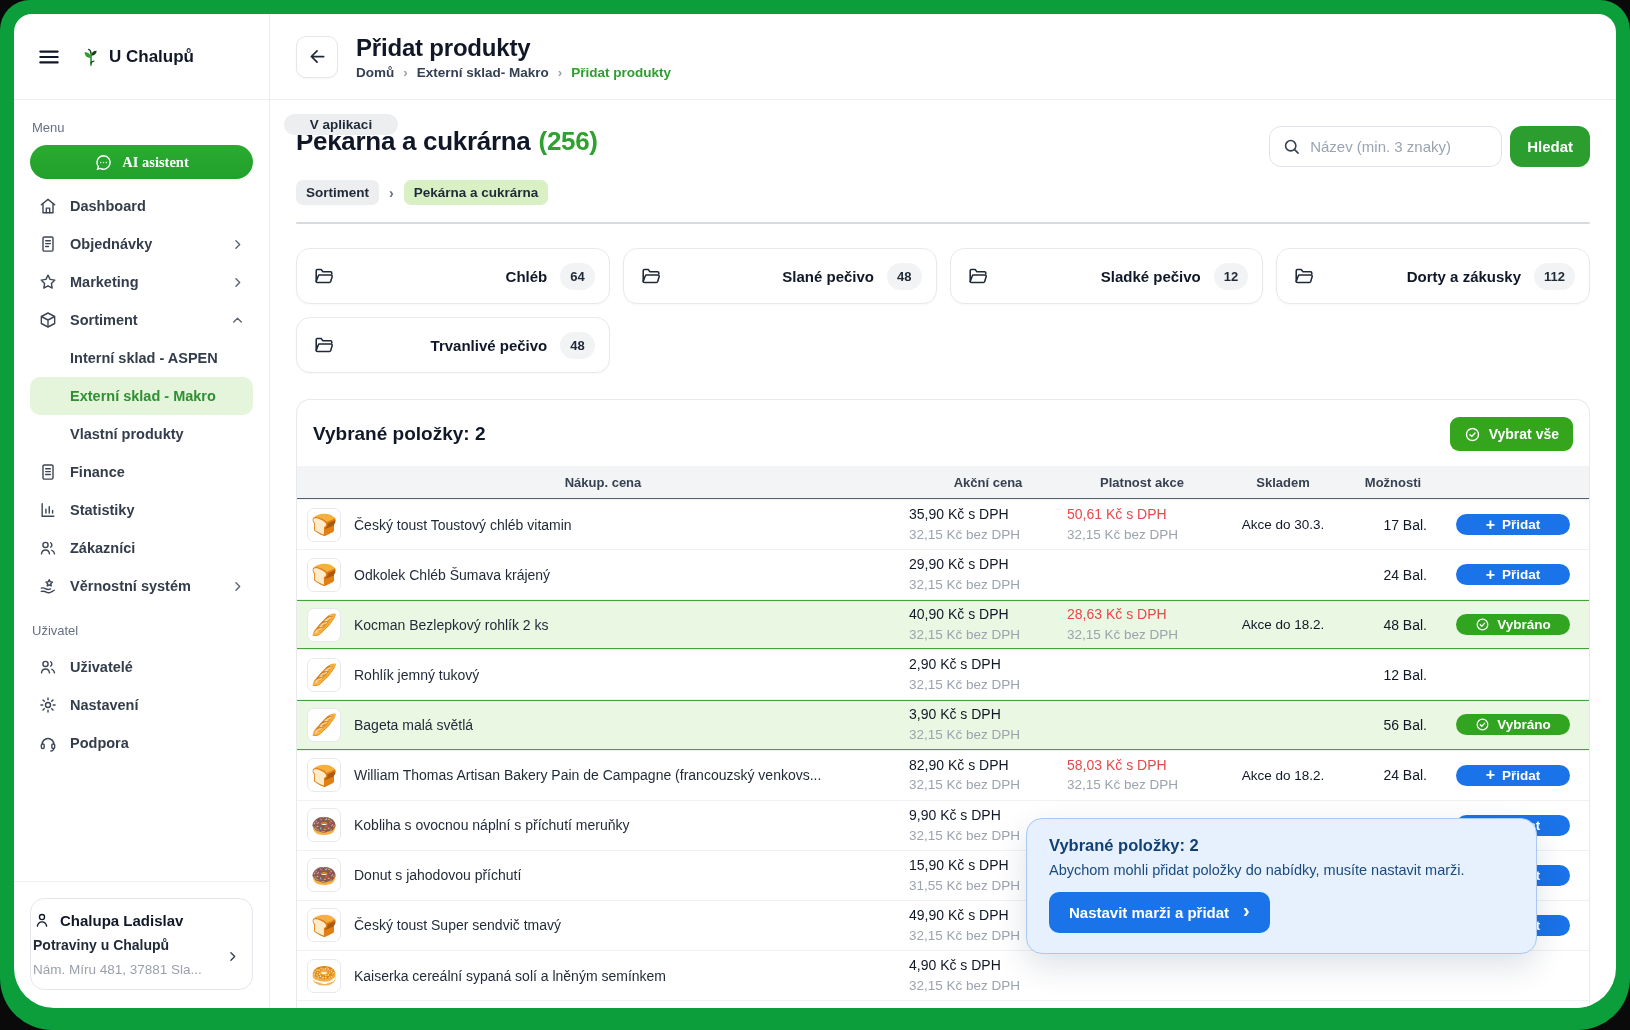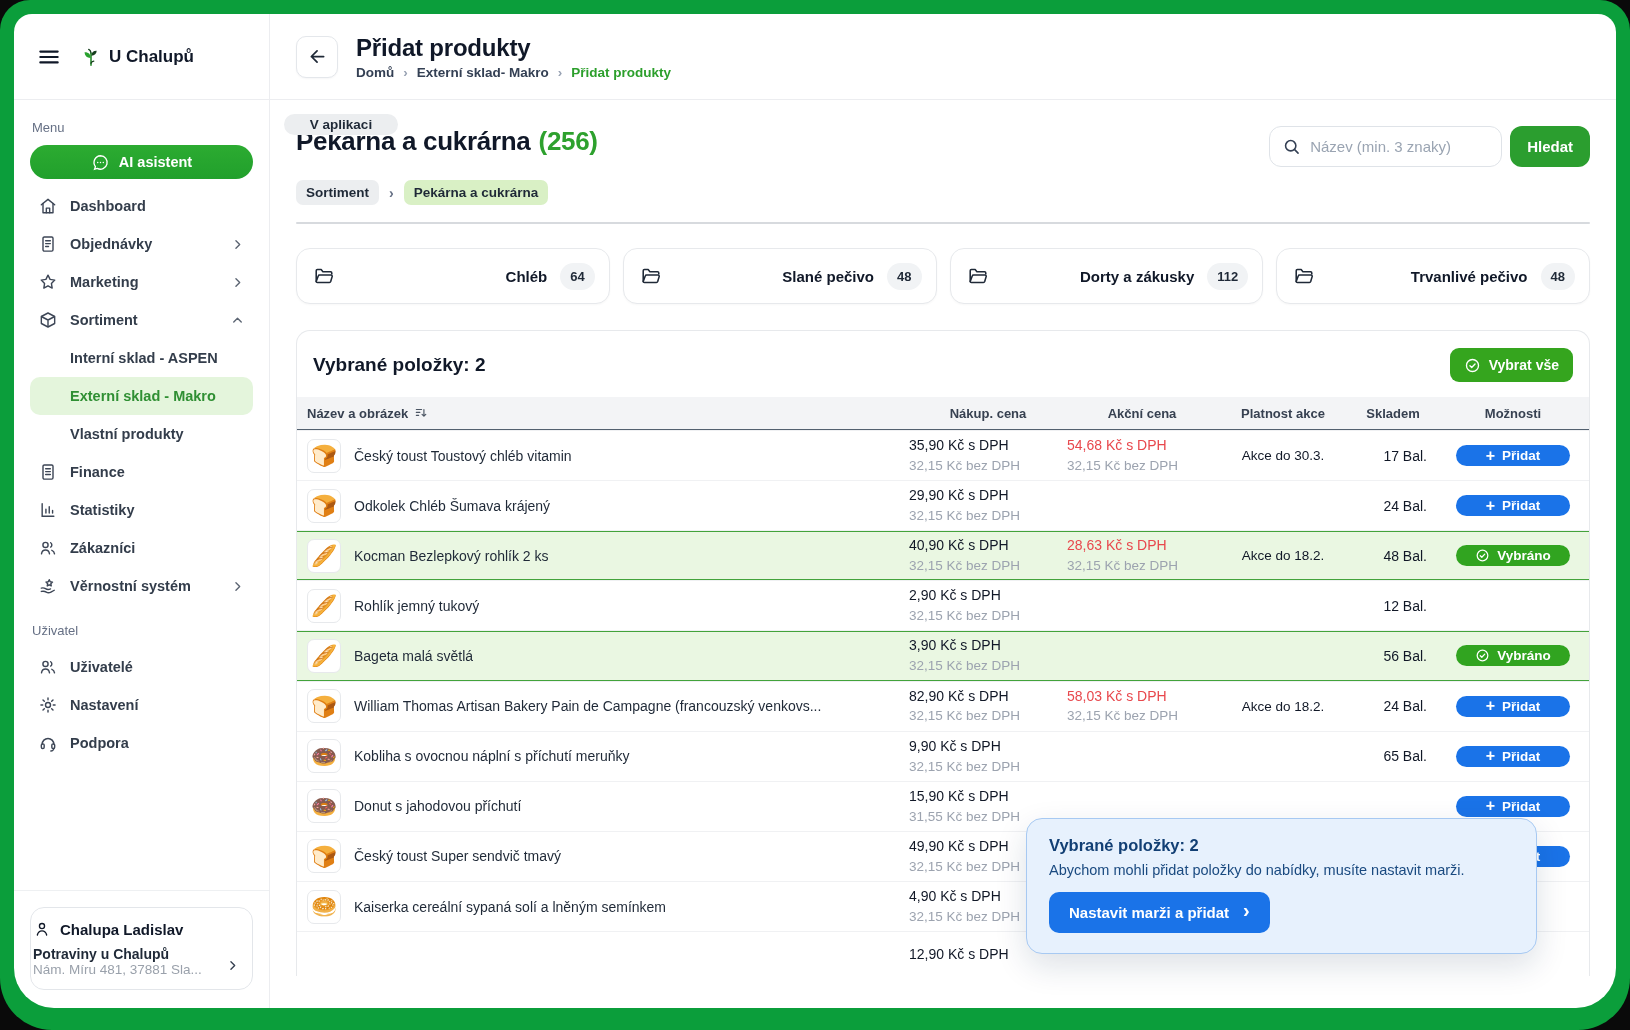--- a/index.html
+++ b/index.html
@@ -26,40 +26,40 @@
   .sidebar { width:256px; min-width:256px; border-right:1px solid #ecedf0; display:flex; flex-direction:column; position:relative; }
   .sb-head { height:86px; border-bottom:1px solid #ecedf0; display:flex; align-items:center; padding:0 18px; gap:14px; }
   .burger { width:34px; height:34px; border:none; background:transparent; cursor:pointer; display:flex; align-items:center; justify-content:center; }
   .brand { display:flex; align-items:center; gap:7px; font-size:17px; font-weight:700; color:#101828; }
   .sb-nav { padding:14px 16px 0; flex:1; }
   .sb-label { font-size:13px; color:#667085; margin:6px 0 10px 2px; }
   .ai-btn {
     width:100%; height:34px; border:none; border-radius:17px; cursor:pointer;
     background:linear-gradient(180deg,#2cab31,#21a02c); color:#fff; font-weight:700; font-size:14.5px;
     display:flex; align-items:center; justify-content:center; gap:9px; margin-bottom:8px;
-    font-family:Liberation Sans, sans-serif;
+    font-family:Liberation Serif, serif;
   }
   .nav-item {
     height:38px; display:flex; align-items:center; gap:12px; padding:0 8px;
     font-size:14.5px; font-weight:700; color:#333d4b; border-radius:10px; cursor:pointer;
   }
   .nav-item .nico { width:20px; height:20px; display:flex; color:#3d4656; flex:none; }
   .nav-item .grow { flex:1; }
   .chev { color:#5b6472; font-size:15px; font-weight:600; display:flex; }
   .sub-item {
     height:38px; display:flex; align-items:center; padding:0 8px 0 40px;
     font-size:14.5px; font-weight:600; color:#333d4b; border-radius:10px; cursor:pointer;
   }
   .sub-item.active { background:#e4f5dc; color:#2f8f33; }
   .user-card {
     margin:0 16px 18px; border:1px solid #e3e6ea; border-radius:14px; padding:12px 2px; position:relative; cursor:pointer;
   }
   .uc-top { display:flex; align-items:center; gap:9px; font-size:15px; font-weight:700; color:#101828; }
   .uc-store { font-size:14px; font-weight:700; color:#1f2937; margin-top:8px; }
-  .uc-addr { font-size:13.5px; color:#9aa1ab; margin-top:0; }
+  .uc-addr { font-size:13.5px; color:#9aa1ab; margin-top:9px; }
   .uc-chev { position:absolute; right:12px; top:50px; color:#374151; }
   .sb-spacer { border-top:1px solid #eef0f2; margin:0 0 16px; }
 
   
   .main { flex:1; display:flex; flex-direction:column; min-width:0; }
   .m-head { height:86px; border-bottom:1px solid #ecedf0; display:flex; align-items:center; gap:18px; padding:0 26px; }
   .back-btn {
     width:42px; height:42px; border:1px solid #e4e7eb; background:#fff; border-radius:10px;
     display:flex; align-items:center; justify-content:center; cursor:pointer; color:#333;
     box-shadow:0 1px 2px rgba(16,24,40,.04);
@@ -433,20 +433,30 @@
           <span class="cat-name">Slané pečivo</span>
           <span class="cat-count">48</span>
         </div>
         <div class="cat-card">
           <span class="fico">
               <svg width="22" height="22" viewBox="0 0 24 24" fill="none" stroke="currentColor" stroke-width="1.7" stroke-linecap="round" stroke-linejoin="round">
                 <path d="M3.5 18V6.3c0-.7.6-1.3 1.3-1.3h4.1l1.9 2.3h8.4c.7 0 1.3.6 1.3 1.3v1.2"></path>
                 <path d="M3.5 18l2.2-6c.2-.6.8-1 1.4-1h12.6c.9 0 1.5.9 1.2 1.7L19.3 18c-.2.6-.8 1-1.4 1H4.8c-.7 0-1.3-.5-1.3-1z"></path>
               </svg>
             </span>
+          <span class="cat-name">Sladké pečivo</span>
+          <span class="cat-count">12</span>
+        </div>
+        <div class="cat-card">
+          <span class="fico">
+              <svg width="22" height="22" viewBox="0 0 24 24" fill="none" stroke="currentColor" stroke-width="1.7" stroke-linecap="round" stroke-linejoin="round">
+                <path d="M3.5 18V6.3c0-.7.6-1.3 1.3-1.3h4.1l1.9 2.3h8.4c.7 0 1.3.6 1.3 1.3v1.2"></path>
+                <path d="M3.5 18l2.2-6c.2-.6.8-1 1.4-1h12.6c.9 0 1.5.9 1.2 1.7L19.3 18c-.2.6-.8 1-1.4 1H4.8c-.7 0-1.3-.5-1.3-1z"></path>
+              </svg>
+            </span>
           <span class="cat-name">Dorty a zákusky</span>
           <span class="cat-count">112</span>
         </div>
         <div class="cat-card">
           <span class="fico">
               <svg width="22" height="22" viewBox="0 0 24 24" fill="none" stroke="currentColor" stroke-width="1.7" stroke-linecap="round" stroke-linejoin="round">
                 <path d="M3.5 18V6.3c0-.7.6-1.3 1.3-1.3h4.1l1.9 2.3h8.4c.7 0 1.3.6 1.3 1.3v1.2"></path>
                 <path d="M3.5 18l2.2-6c.2-.6.8-1 1.4-1h12.6c.9 0 1.5.9 1.2 1.7L19.3 18c-.2.6-.8 1-1.4 1H4.8c-.7 0-1.3-.5-1.3-1z"></path>
               </svg>
             </span>
@@ -463,47 +473,38 @@
                 <svg width="17" height="17" viewBox="0 0 24 24" fill="none" stroke="#fff" stroke-width="1.9" stroke-linecap="round" stroke-linejoin="round">
                   <circle cx="12" cy="12" r="8.5"></circle>
                   <path d="M8.4 12.3l2.5 2.5 4.7-5"></path>
                 </svg>
               </span>
             <span>Vybrat vše</span>
           </button>
         </div>
 
         <div class="tgrid thead">
-          <div class="th first">
-            <span>Název a obrázek</span>
-            <span class="sorticon">
-                <svg width="14" height="14" viewBox="0 0 24 24" fill="none" stroke="currentColor" stroke-width="2" stroke-linecap="round" stroke-linejoin="round">
-                  <path d="M4 6h9M4 11h6M4 16h4"></path>
-                  <path d="M17 6v11.5m0 0l-3.2-3.2M17 17.5l3.2-3.2"></path>
-                </svg>
-              </span>
-          </div>
           <div class="th">Nákup. cena</div>
           <div class="th">Akční cena</div>
           <div class="th">Platnost akce</div>
           <div class="th">Skladem</div>
           <div class="th">Možnosti</div>
         </div>
 
         <div class="tgrid row">
           <div class="cell-name">
               <span class="thumb">🍞</span>
               <span class="pname">Český toust Toustový chléb vitamin</span>
             </div>
           <div class="price">
               <div class="p1">35,90 Kč s DPH</div>
               <div class="p2">32,15 Kč bez DPH</div>
             </div>
           <div class="price">
-              <div class="p1 red">54,68 Kč s DPH</div>
+              <div class="p1 red">50,61 Kč s DPH</div>
               <div class="p2">32,15 Kč bez DPH</div>
             </div>
           <div class="cell-valid">Akce do 30.3.</div>
           <div class="cell-stock">17 Bal.</div>
           <div class="cell-act">
               <button class="btn-row add">
                 <span class="plus"></span>
                 <span>Přidat</span>
               </button>
             </div>

